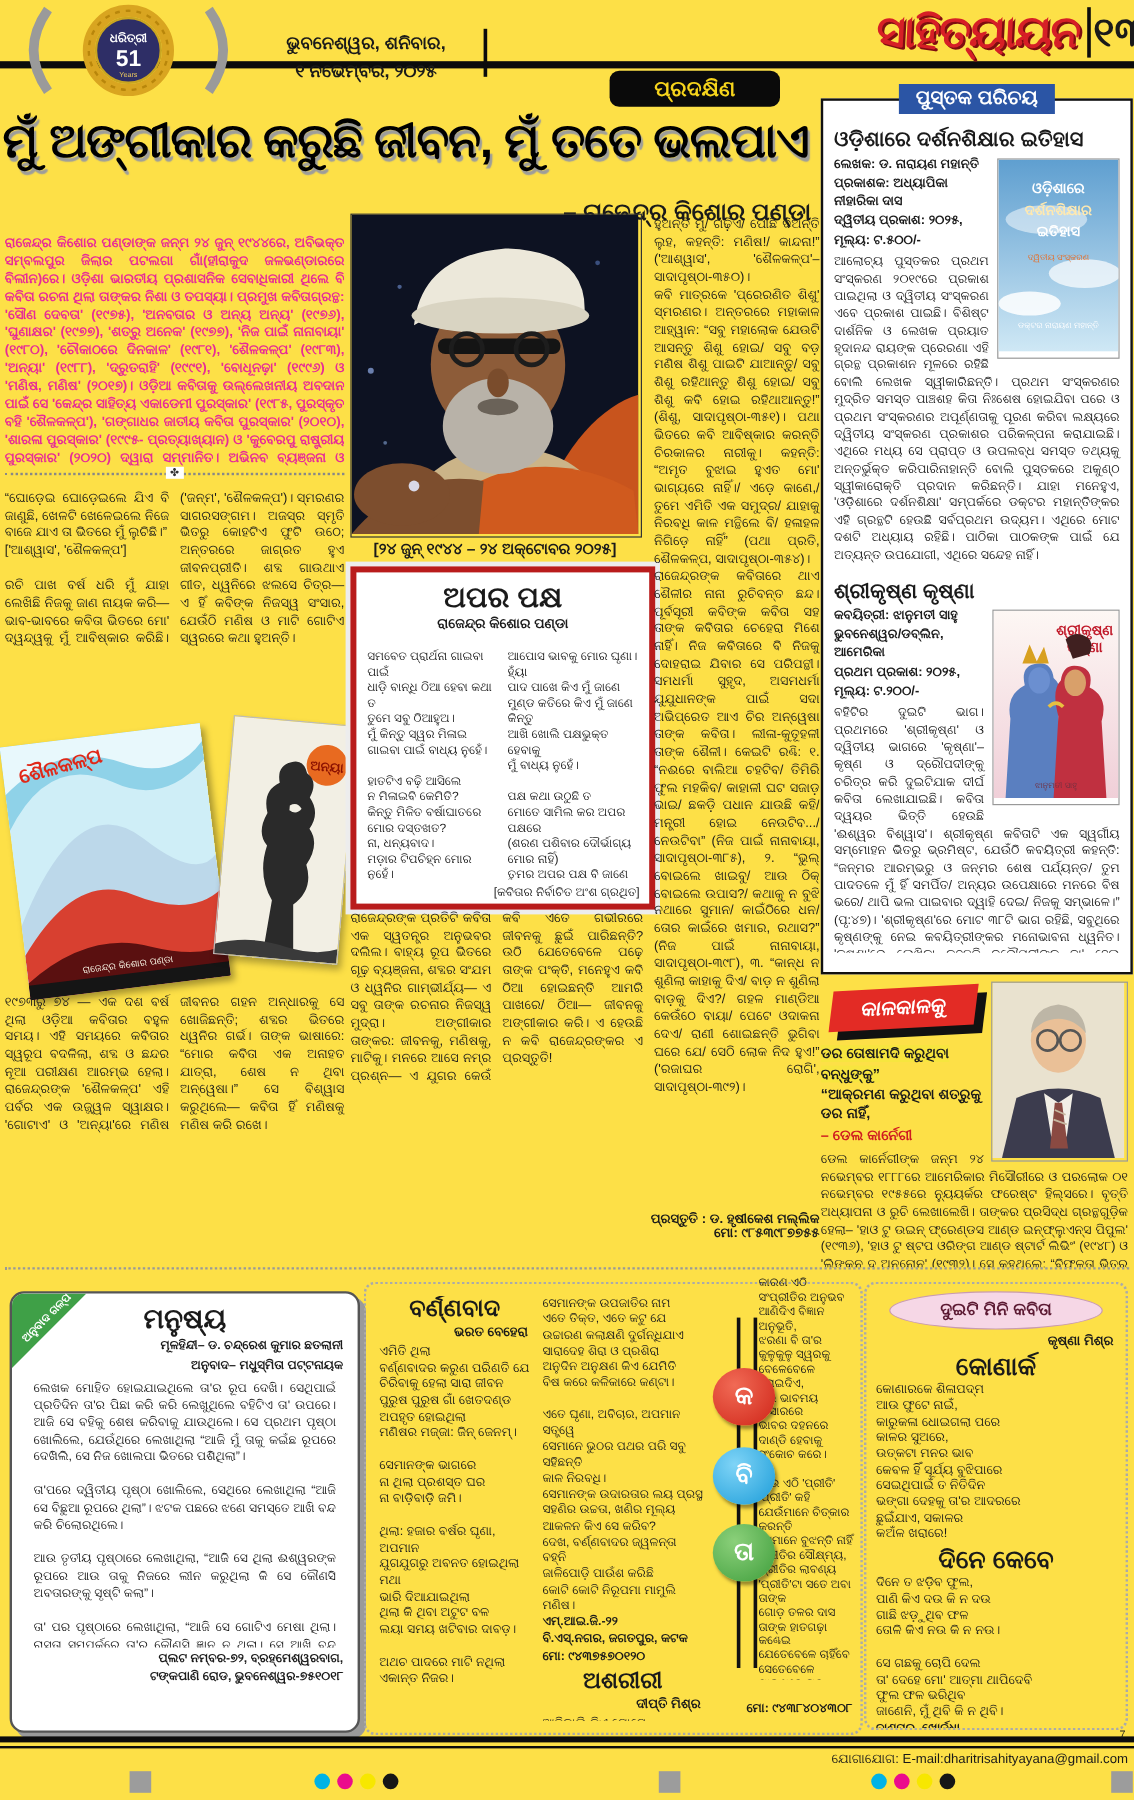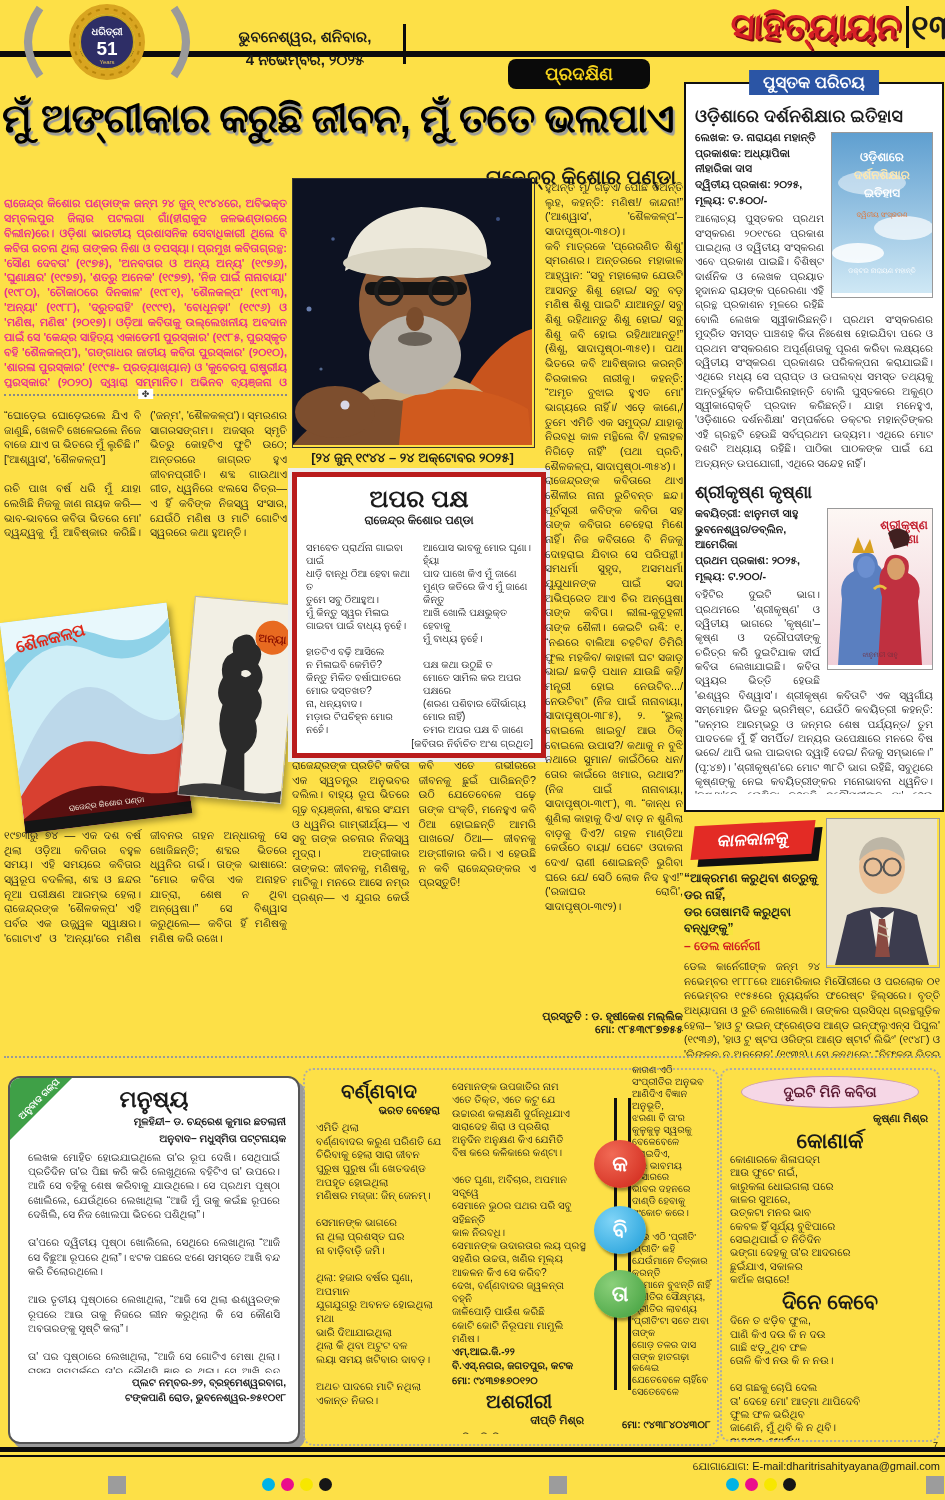--- a/index.html
+++ b/index.html
@@ -84,21 +84,21 @@
       <circle cx="99" cy="40" r="33" fill="none" stroke="#b8860b" stroke-width="2" stroke-dasharray="4 5"></circle>
       <circle cx="99" cy="40" r="27" fill="#2e2e66" stroke="#caa520" stroke-width="2"></circle>
       <text x="99" y="33" font-size="10" fill="#fff" text-anchor="middle" font-weight="bold">ଧରିତ୍ରୀ</text>
       <text x="99" y="53" font-size="19" fill="#fff" text-anchor="middle" font-weight="bold">51</text>
       <text x="99" y="62" font-size="6" fill="#e8c860" text-anchor="middle">Years</text>
     </svg>
   </div>
 
   <div class="abs dateline" style="left:212px;top:26px;width:186px;">
     <div>ଭୁବନେଶ୍ୱର, ଶନିବାର,</div>
-    <div>4 ନଭେମ୍ବର, ୨୦୨୫</div>
+    <div>୧ ନଭେମ୍ବର, ୨୦୨୫</div>
   </div>
   <div class="abs rule" style="left:403px;top:24px;width:3px;height:40px;"></div>
 
   <div class="abs masthead" style="left:720px;top:6px;width:180px;">ସାହିତ୍ୟାୟନ</div>
   <div class="abs rule" style="left:906px;top:6px;width:3px;height:42px;"></div>
   <div class="abs pageno" style="left:911px;top:8px;width:34px;">୧୩</div>
 
   <div class="abs badge" style="left:508px;top:59px;width:142px;height:30px;">ପ୍ରଦକ୍ଷିଣ</div>
 
   <div class="abs headline" style="left:2px;top:96px;width:680px;">ମୁଁ ଅଙ୍ଗୀକାର କରୁଛି ଜୀବନ, ମୁଁ ତତେ ଭଲପାଏ</div>
@@ -287,22 +287,22 @@
         <path d="M43 92 L55 100 L67 92 L62 128 L49 128 Z" fill="#f2efe6"></path>
         <path d="M52 100 L58 100 L63 138 L48 138 Z" fill="#8a4a42"></path>
         <line x1="52" y1="106" x2="61" y2="110" stroke="#c8b8a0" stroke-width="1.5"></line>
         <line x1="51" y1="114" x2="62" y2="118" stroke="#c8b8a0" stroke-width="1.5"></line>
       </svg>
     </div>
     <div class="ribbonwrap">
       <div class="ribbon-sh"></div>
       <div class="ribbon">କାଳକାଳକୁ</div>
     </div>
+    <div class="kq"><span class="kq-hi">ଡର ତୋଷାମଦି କରୁଥିବା ବନ୍ଧୁଙ୍କୁ”</span></div>
     <div class="kq">“ଆକ୍ରମଣ କରୁଥିବା ଶତ୍ରୁକୁ ଡର ନାହିଁ,</div>
-    <div class="kq"><span class="kq-hi">ଡର ତୋଷାମଦି କରୁଥିବା ବନ୍ଧୁଙ୍କୁ”</span></div>
     <div class="kq-auth">– ଡେଲ କାର୍ନେଗୀ</div>
     <div class="kal-body">ଡେଲ କାର୍ନେଗୀଙ୍କ ଜନ୍ମ ୨୪ ନଭେମ୍ବର ୧୮୮୮ରେ ଆମେରିକାର ମିସୌରୀରେ ଓ ପରଲୋକ ୦୧ ନଭେମ୍ବର ୧୯୫୫ରେ ନ୍ୟୁୟର୍କର ଫରେଷ୍ଟ ହିଲ୍ସରେ। ବୃତ୍ତି ଅଧ୍ୟାପନା ଓ ରୁଚି ଲେଖାଲେଖି। ତାଙ୍କର ପ୍ରସିଦ୍ଧ ଗ୍ରନ୍ଥଗୁଡ଼ିକ ହେଲା– 'ହାଓ ଟୁ ଉଇନ୍ ଫ୍ରେଣ୍ଡସ ଆଣ୍ଡ ଇନ୍‌ଫ୍ଲୁଏନ୍ସ ପିପୁଲ' (୧୯୩୬), 'ହାଓ ଟୁ ଷ୍ଟପ ଓରିଙ୍ଗ ଆଣ୍ଡ ଷ୍ଟାର୍ଟ ଲିଭିଂ' (୧୯୪୮) ଓ 'ଲିଙ୍କନ୍ ଦ ଅନ୍‌ନୋନ୍' (୧୯୩୨)। ସେ କହୁଥିଲେ: “ବିଫଳତା ଭିତରୁ ସଫଳତା ଆହରଣ କର” ଏବଂ କହୁଥିଲେ: “ଉପଯୋଗ ନ ହେବା ଯାଏଁ ଜ୍ଞାନ ଶକ୍ତି ନୁହେଁ।” ଲୋକଶକ୍ତି ନିର୍ମାଣରେ ନିଜର ବିଦ୍ୟବତା ଓ ମହତ୍ତର ଯୋଗଦାନ ପାଇଁ ସେ 'ଗ୍ଲୋବାଲ ଲିଡରଶିପ୍ ଆଇଡଲ୍ସ'ରେ ସମ୍ମାନିତ ହୋଇଥିଲେ।</div>
   </div>
 
   <div class="abs" style="left:4px;top:1056px;width:937px;border-top:2px dotted #999;"></div>
 
   <div class="abs mbox clip" style="left:8px;top:1076px;width:288px;height:364px;">
     <div class="corner"></div>
     <div class="corner-label">ଅନୁବାଦ ଗଳ୍ପ</div>
     <div class="m-title">ମନୁଷ୍ୟ</div>

